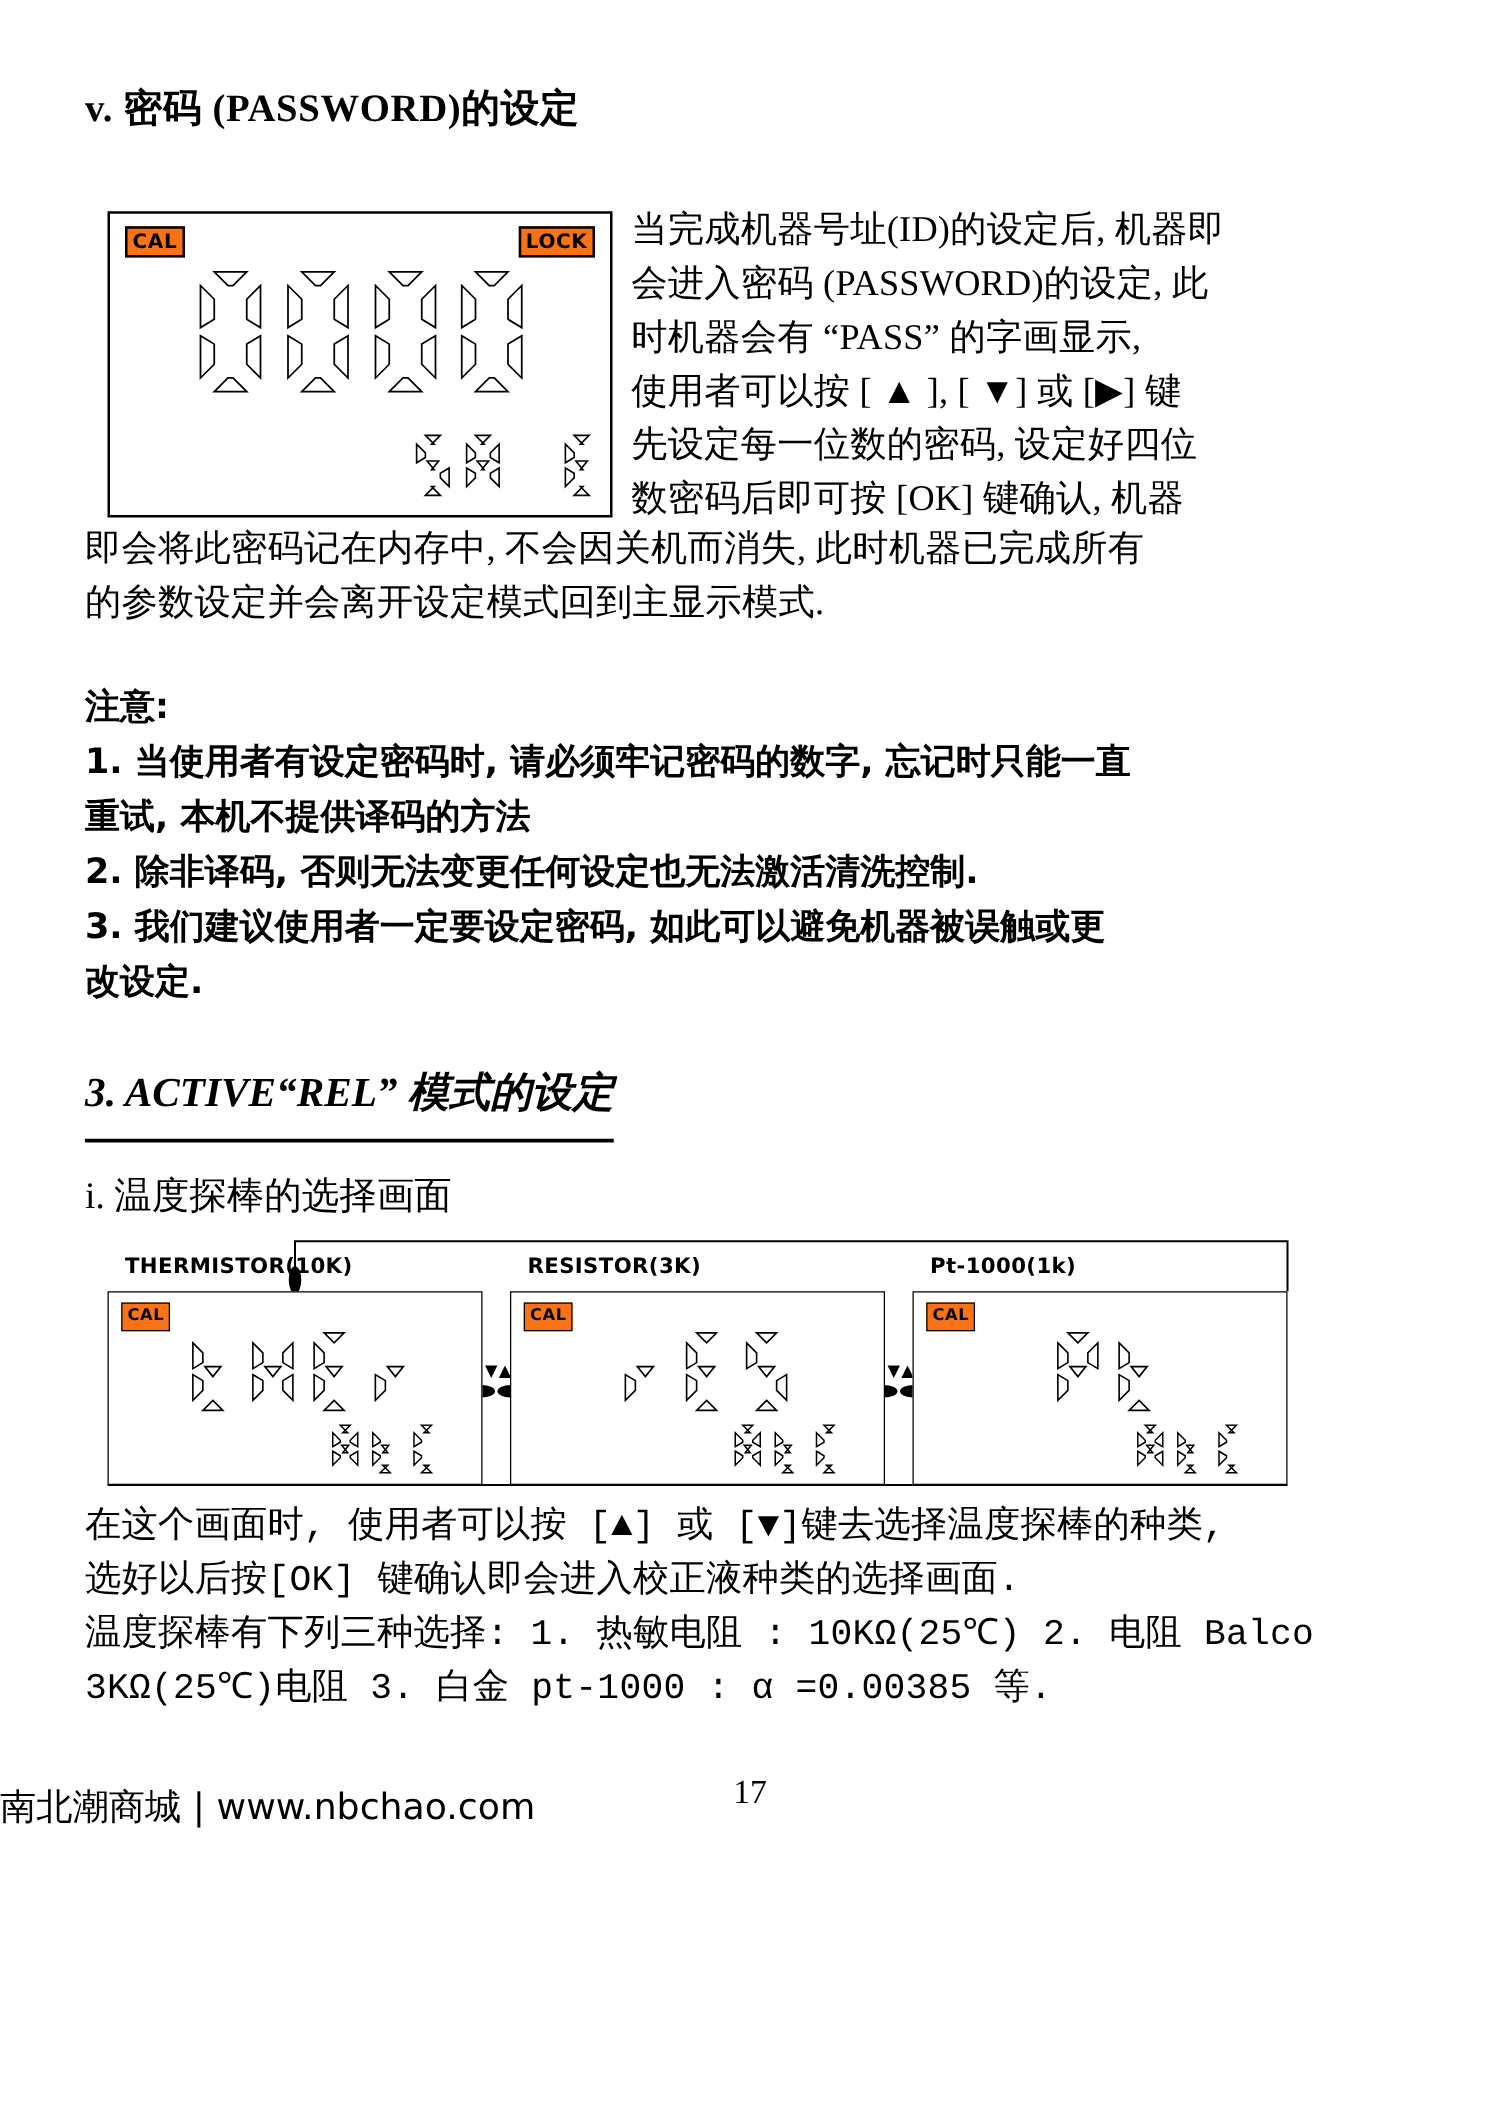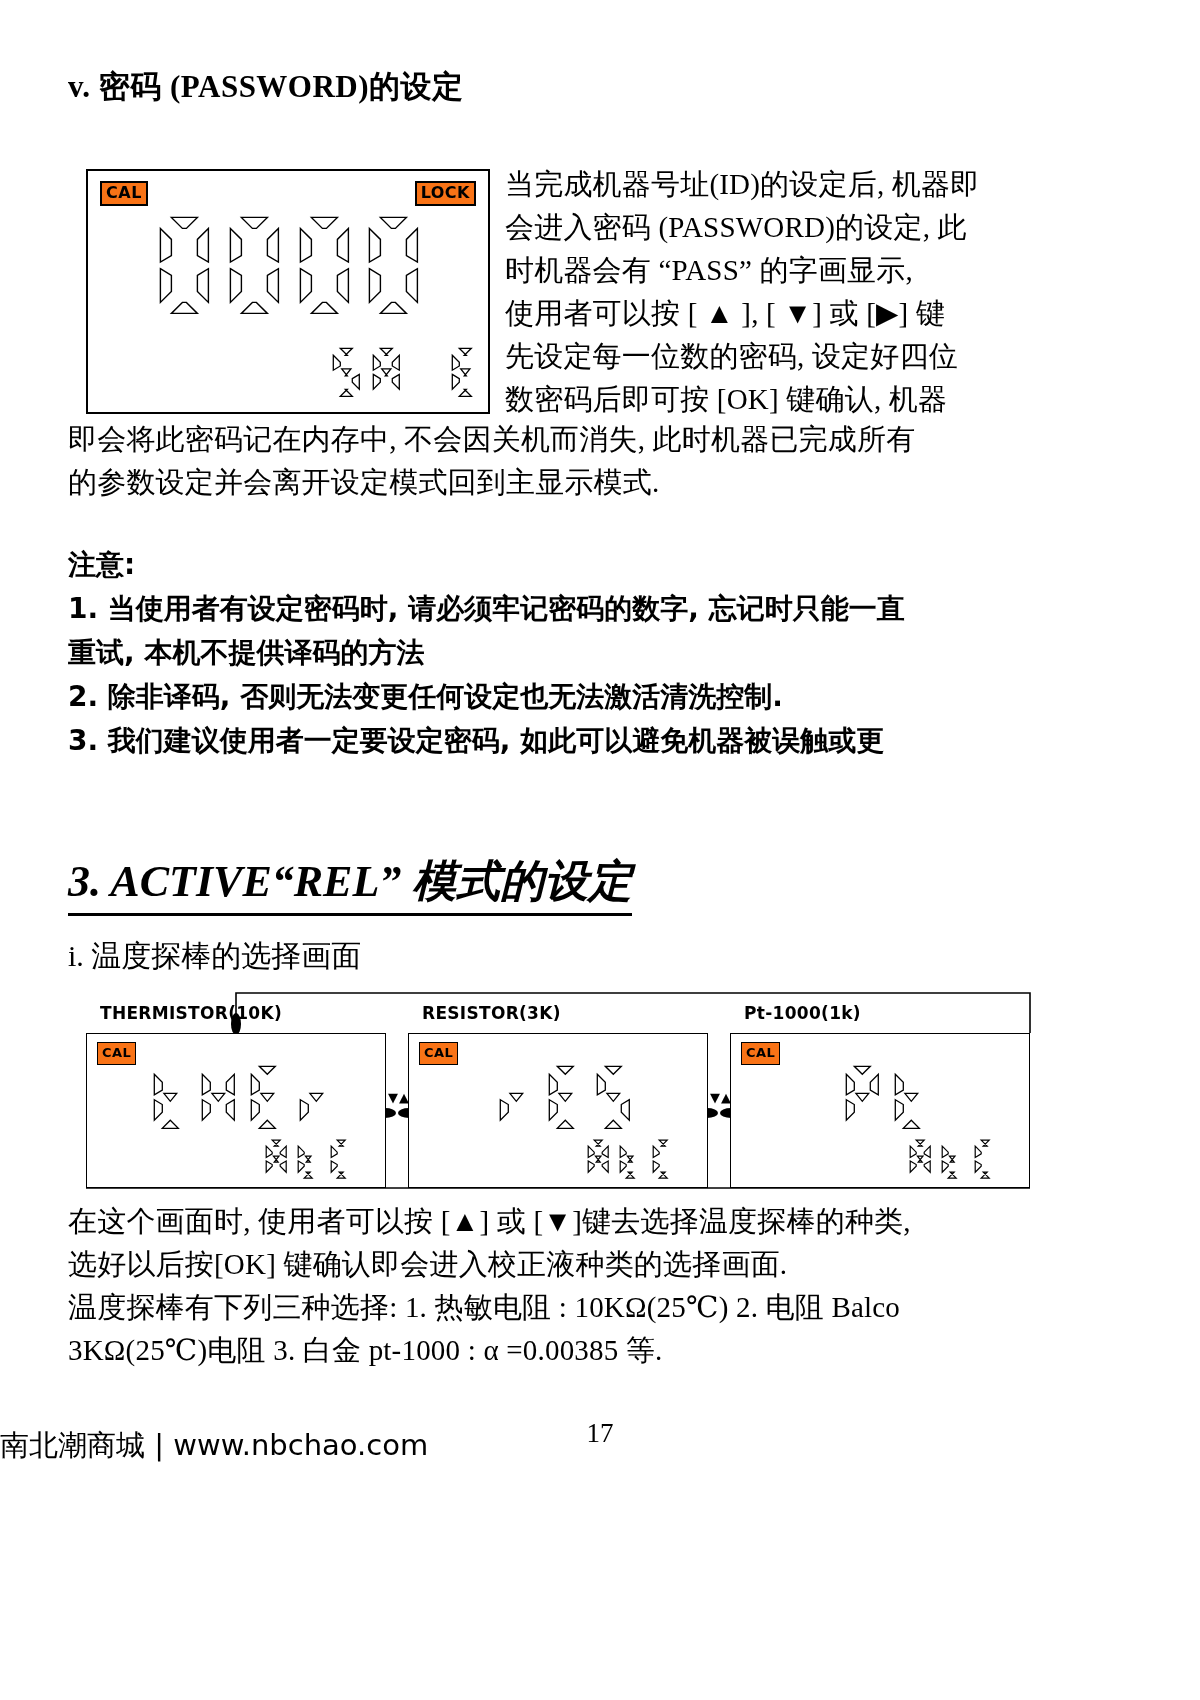--- a/index.html
+++ b/index.html
@@ -69,25 +69,25 @@
     font-size: 28px;
     line-height: 44px;
   }
   .notes div { white-space: nowrap; }
 
   
   .sec-heading {
     position: absolute;
     left: 68px;
     top: 852px;
-    font-size: 44px;
+    font-size: 33px;
     font-weight: bold;
     font-style: italic;
     border-bottom: 3px solid #000;
-    padding-bottom: 2px;
+    padding-bottom: 14px;
     display: inline-block;
     white-space: nowrap;
   }
 
   .sub-heading {
     position: absolute;
     left: 68px;
     top: 936px;
     font-size: 30px;
     white-space: nowrap;
@@ -142,21 +142,21 @@
     white-space: nowrap;
   }
 
   
   .bottom-para {
     position: absolute;
     left: 68px;
     top: 1200px;
     width: 990px;
   }
-  .bottom-para div { white-space: nowrap; }
+  .bottom-para div { white-space: nowrap; font-family: Liberation Mono, monospace; }
 
   
   .page-num {
     position: absolute;
     top: 1418px;
     left: 0;
     width: 1200px;
     text-align: center;
     font-size: 27px;
   }
@@ -271,20 +271,21 @@
     <div>即会将此密码记在内存中, 不会因关机而消失, 此时机器已完成所有</div>
     <div>的参数设定并会离开设定模式回到主显示模式.</div>
   </div>
 
   <div class="notes">
     <div>注意:</div>
     <div>1. 当使用者有设定密码时, 请必须牢记密码的数字, 忘记时只能一直</div>
     <div>重试, 本机不提供译码的方法</div>
     <div>2. 除非译码, 否则无法变更任何设定也无法激活清洗控制.</div>
     <div>3. 我们建议使用者一定要设定密码, 如此可以避免机器被误触或更</div>
+    <div>改设定.</div>
   </div>
 
   <div class="sec-heading">3. ACTIVE“REL” 模式的设定</div>
 
   <div class="sub-heading">i. 温度探棒的选择画面</div>
 
   <div id="flow">
     <svg id="flow-svg" width="990" height="210" viewBox="0 0 990 210">
         <path d="M 168 48 L 168 8 L 962 8 L 962 48" fill="none" stroke="#000" stroke-width="1.6"></path>
         <line x1="18" y1="203" x2="962" y2="203" stroke="#000" stroke-width="1.6"></line>

